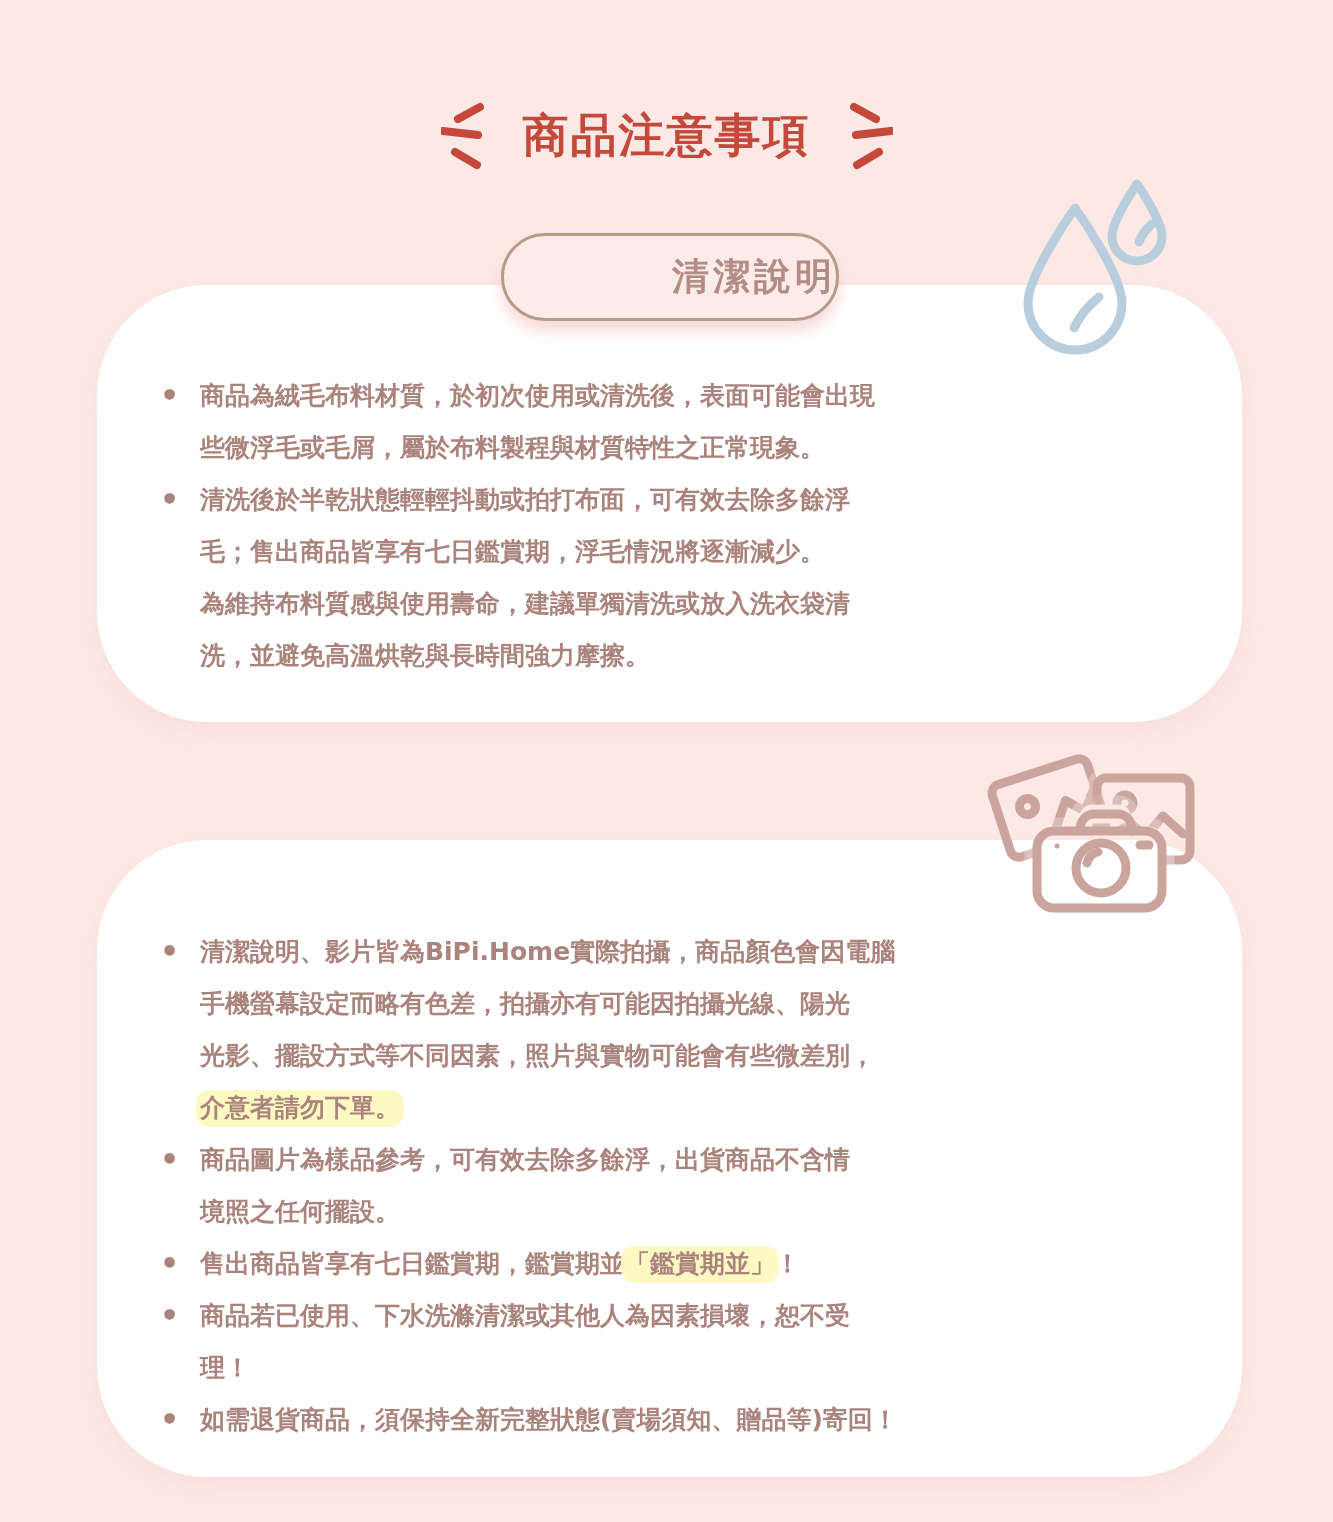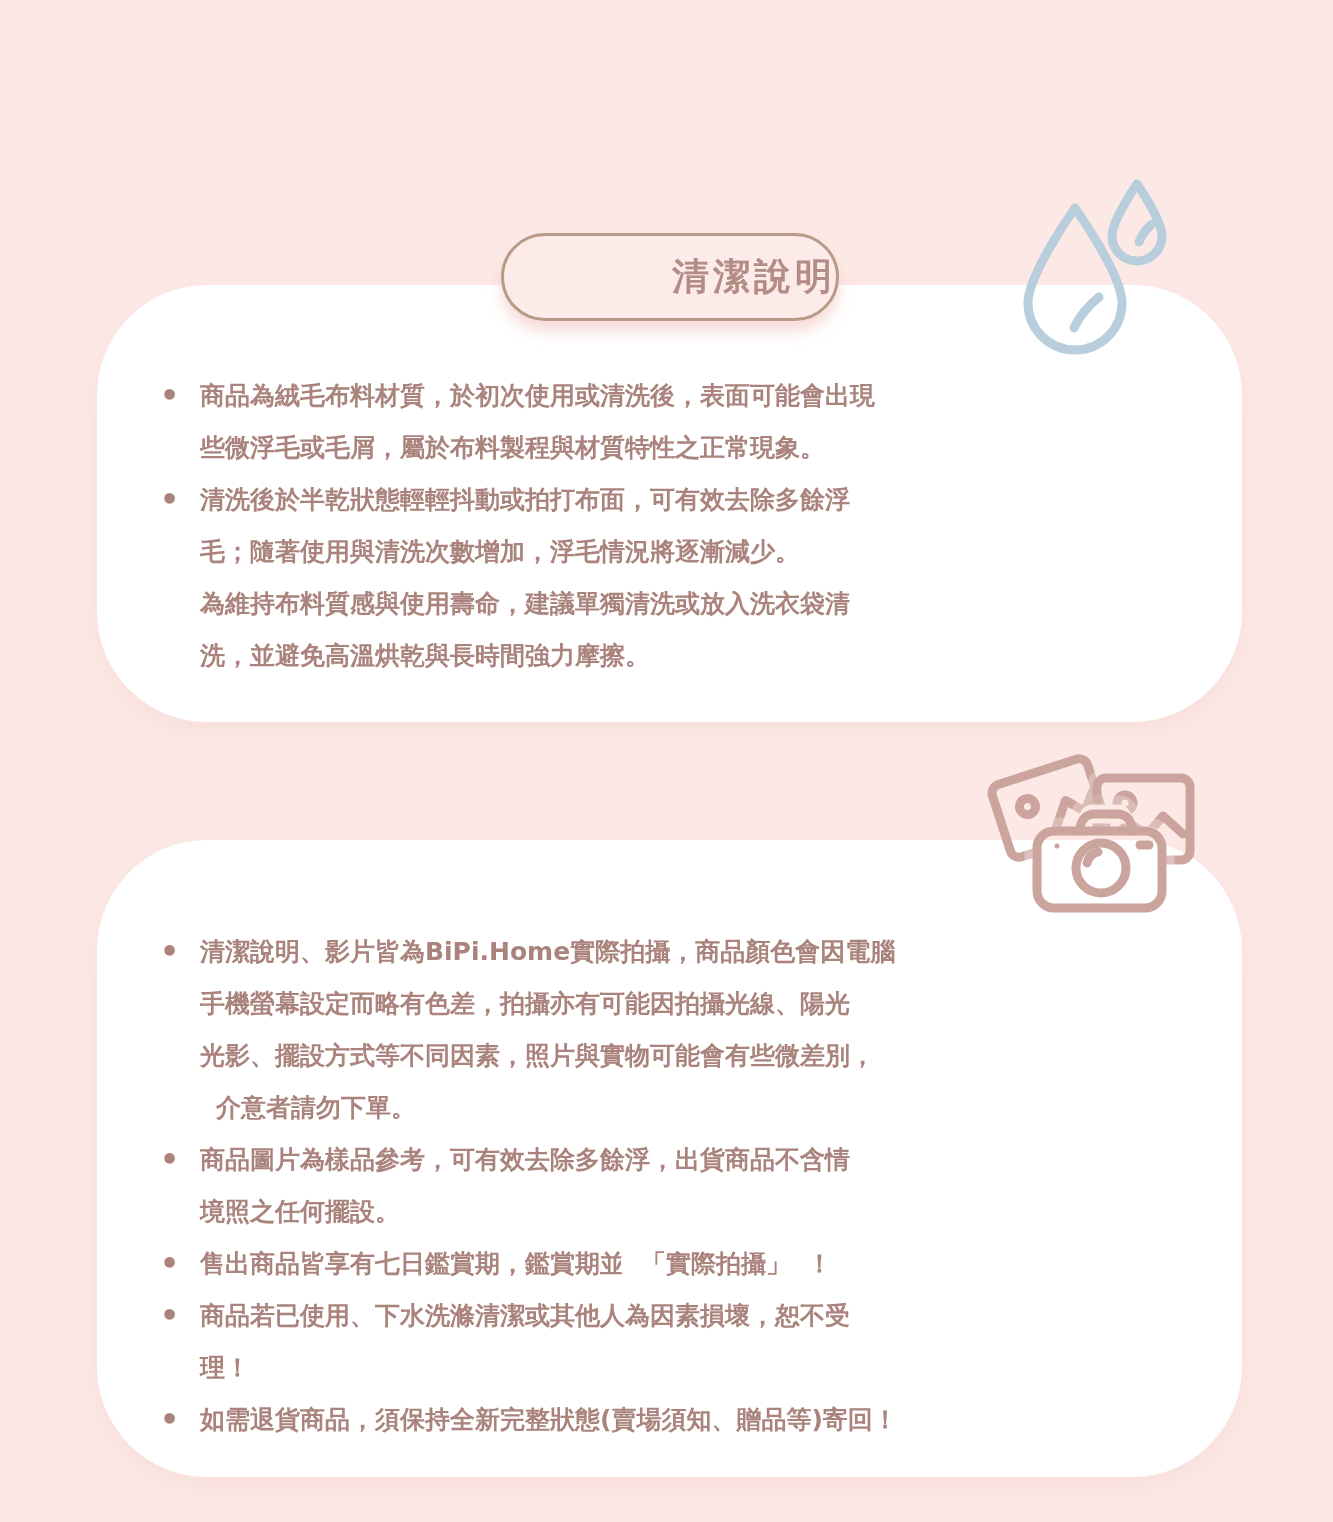--- a/index.html
+++ b/index.html
@@ -52,29 +52,46 @@
   .marker{
     flex:0 0 40px; font-size:30px; line-height:52px;
     color:#A9837C; font-weight:700;
   }
   .text{
     flex:1; font-size:25px; line-height:52px; font-weight:700;
     color:#A9837C; white-space:pre-wrap; word-break:keep-all;
   }
   .text .b{font-weight:800;}
   .text .hl{
-    background:#ffffff; border-radius:14px; padding:3px 20px 5px;
+    background:#fef9c3; border-radius:14px; padding:3px 4px 5px;
     margin:0 -4px; box-decoration-break:clone; -webkit-box-decoration-break:clone;
   }
 </style>
 </head>
 <body>
 
 <div class="page">
 
+  <div class="title-row">
+    <span class="deco">
+      <svg width="46" height="70" viewBox="0 0 46 70" fill="none" stroke="#C4493A" stroke-width="8" stroke-linecap="round">
+        <line x1="39" y1="6" x2="17" y2="18"></line>
+        <line x1="2" y1="30" x2="37" y2="34"></line>
+        <line x1="14" y1="51" x2="36" y2="64"></line>
+      </svg>
+    </span>
+    <h1 class="title">商品注意事項</h1>
+    <span class="deco">
+      <svg width="46" height="70" viewBox="0 0 46 70" fill="none" stroke="#C4493A" stroke-width="8" stroke-linecap="round" style="transform:scaleX(-1)">
+        <line x1="39" y1="6" x2="17" y2="18"></line>
+        <line x1="2" y1="30" x2="37" y2="34"></line>
+        <line x1="14" y1="51" x2="36" y2="64"></line>
+      </svg>
+    </span>
+  </div>
 
   <div class="card card1"></div>
 
   <div class="pill pill1">
     <span class="pill-label">清潔說明</span>
   </div>
 
   <span class="icon drops">
     <svg width="150" height="180" viewBox="0 0 150 180" fill="none" stroke="#B9CEDD" stroke-width="9" stroke-linecap="round" stroke-linejoin="round">
 
@@ -88,21 +105,21 @@
 
   <ul class="list list1">
       <li class="item">
         <span class="marker">•</span>
         <span class="text"><span>商品為絨毛布料材質，於初次使用或清洗後，表面可能會出現
 些微浮毛或毛屑，屬於布料製程與材質特性之正常現象。</span></span>
       </li>
       <li class="item">
         <span class="marker">•</span>
         <span class="text"><span>清洗後於半乾狀態輕輕抖動或拍打布面，可有效去除多餘浮
-毛；隨著使用與清洗次數增加，浮毛情況將逐漸減少。
+毛；售出商品皆享有七日鑑賞期，浮毛情況將逐漸減少。
 為維持布料質感與使用壽命，建議單獨清洗或放入洗衣袋清
 洗，並避免高溫烘乾與長時間強力摩擦。</span></span>
       </li>
     </ul>
 
   <div class="card card2"></div>
 
 
   <span class="icon cam">
     <svg width="212" height="172" viewBox="0 0 212 172" fill="none" stroke="#CBA49E" stroke-width="9" stroke-linecap="round" stroke-linejoin="round">
@@ -151,21 +168,21 @@
 光影、擺設方式等不同因素，照片與實物可能會有些微差別，
 </span><span class="hl">介意者請勿下單。</span></span>
       </li>
       <li class="item">
         <span class="marker">•</span>
         <span class="text"><span>商品圖片為樣品參考，可有效去除多餘浮，出貨商品不含情
 境照之任何擺設。</span></span>
       </li>
       <li class="item">
         <span class="marker">•</span>
-        <span class="text"><span>售出商品皆享有七日鑑賞期，鑑賞期並</span><span class="hl">「實際拍攝」</span><span>！</span></span>
+        <span class="text"><span>售出商品皆享有七日鑑賞期，鑑賞期並</span><span class="hl">「鑑賞期並」</span><span>！</span></span>
       </li>
       <li class="item">
         <span class="marker">•</span>
         <span class="text"><span>商品若已使用、下水洗滌清潔或其他人為因素損壞，恕不受
 理！</span></span>
       </li>
       <li class="item">
         <span class="marker">•</span>
         <span class="text"><span>如需退貨商品，須保持全新完整狀態(賣場須知、贈品等)寄回！</span></span>
       </li>

